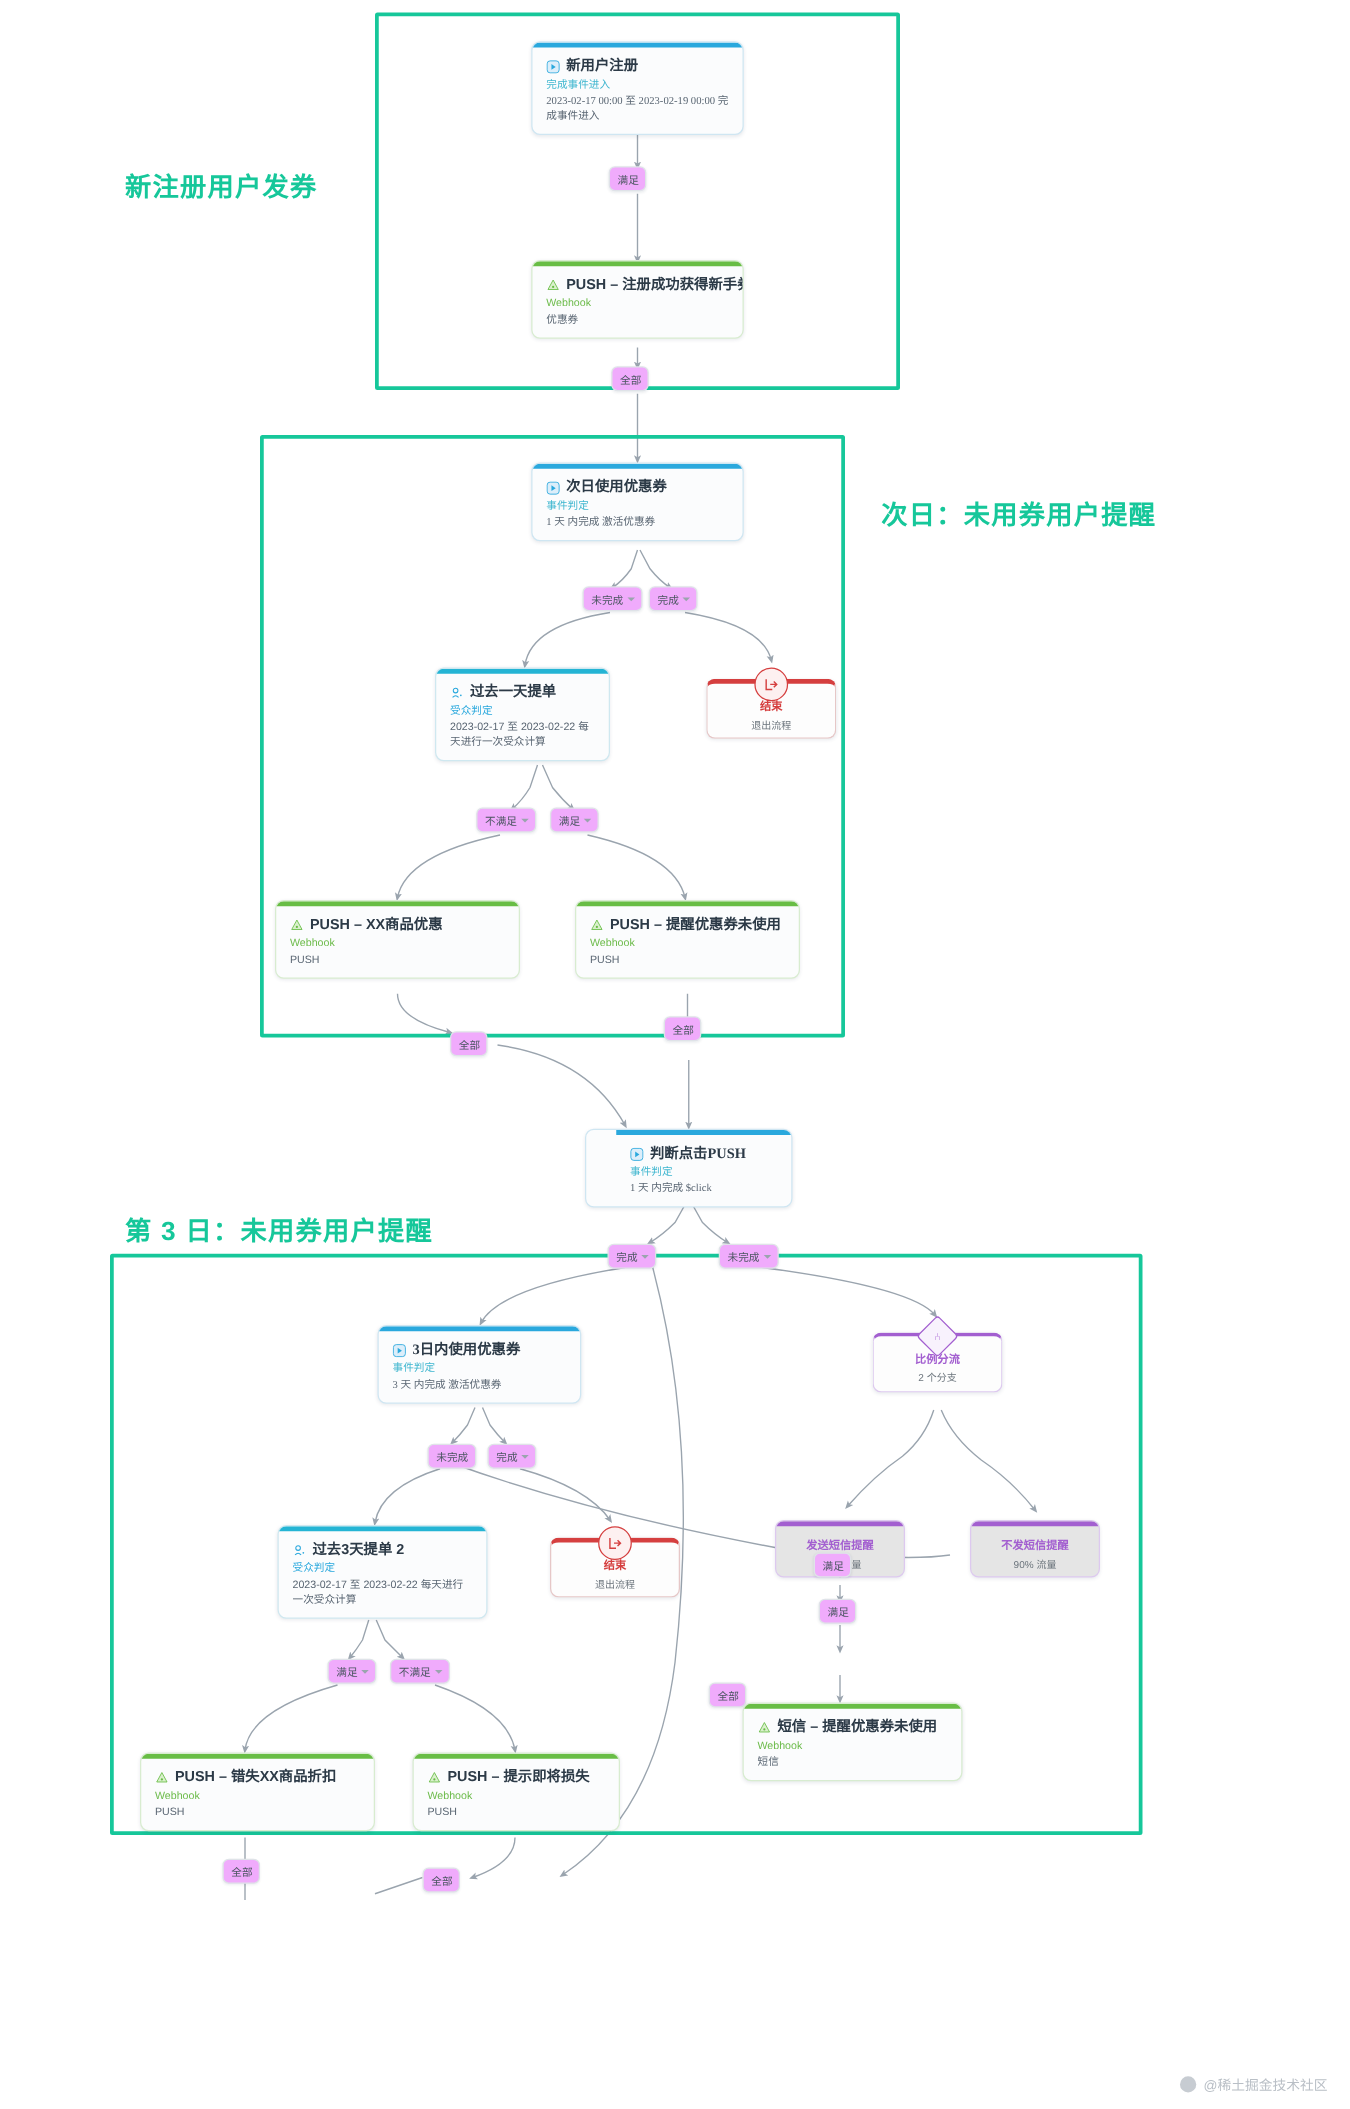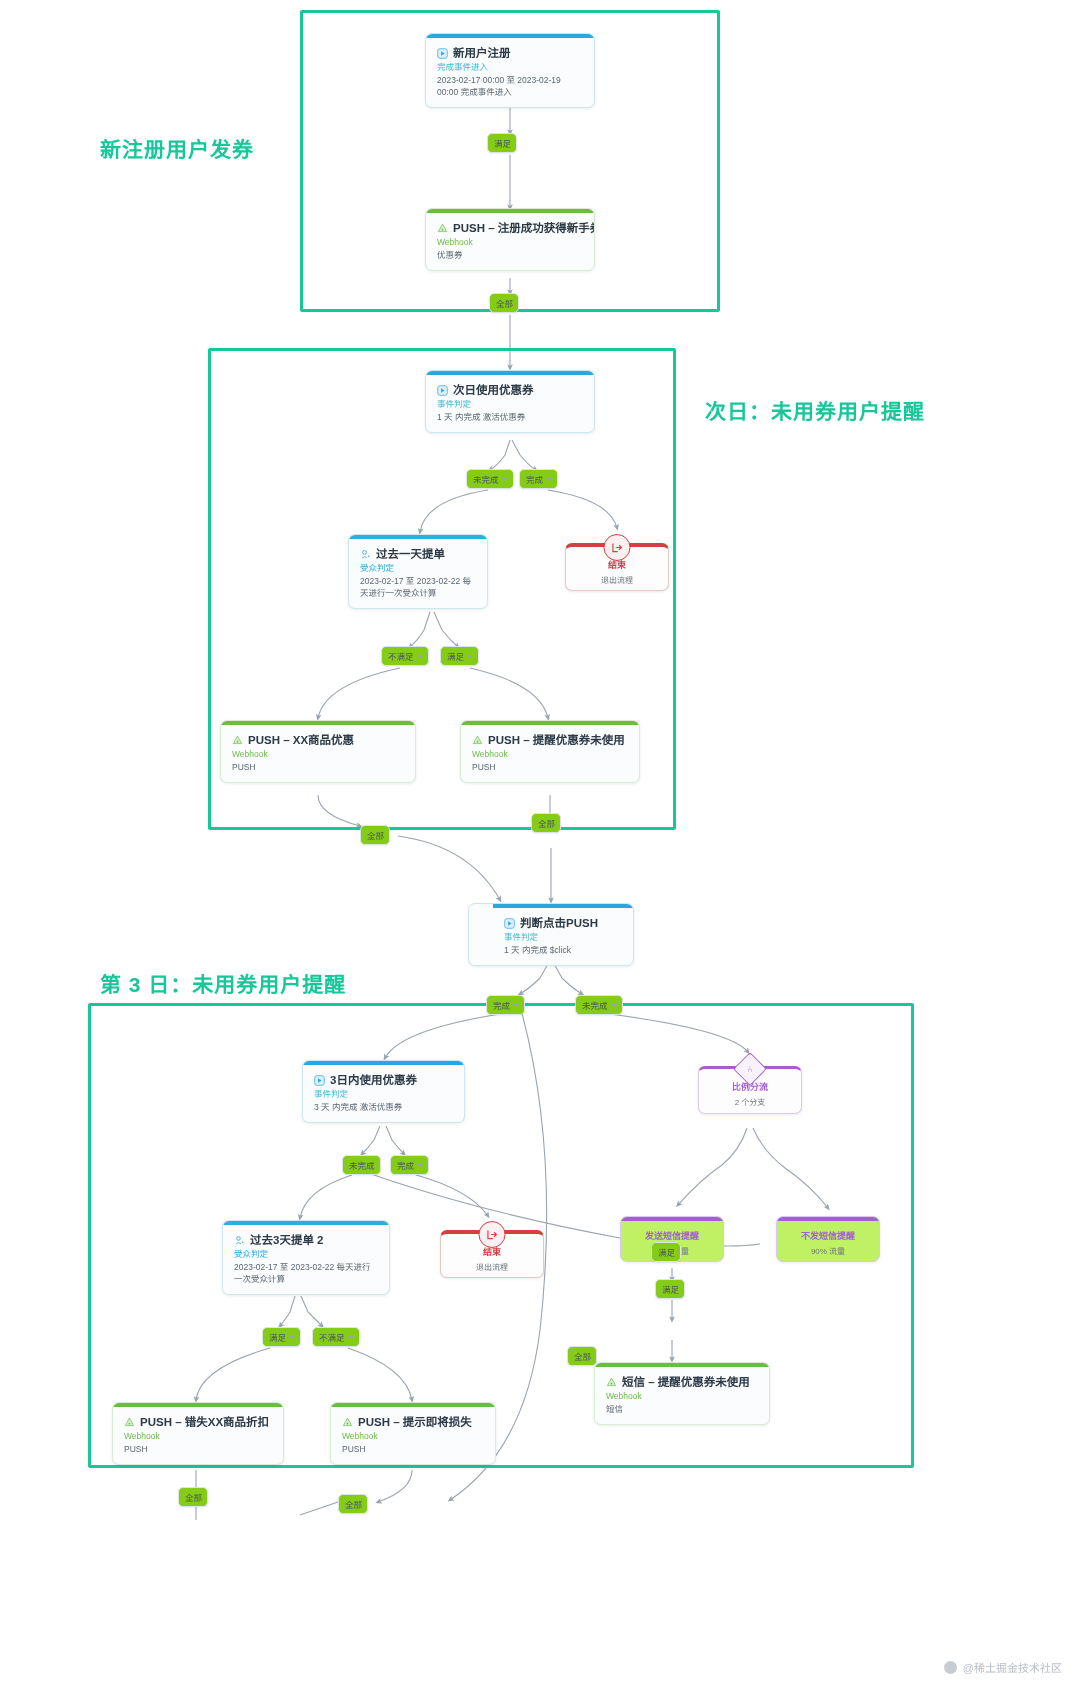--- a/index.html
+++ b/index.html
@@ -38,21 +38,21 @@
   }
   .node .sub{font-size:8.5px;margin-top:1px;line-height:1.45;}
   .node .sub .k{display:block;}
   .node .sub .v{display:block;color:#5a6673;}
 
   .ico{width:11px;height:11px;flex:0 0 11px;display:inline-block;}
 
   
   .n-event .bar{background:#2aa8dd;}
   .n-event .sub .k{color:#3fb6cf;}
-  .n-event{border-color:#cfe6f2;}
+  .n-event{border-color:#cfe6f2;font-family:Liberation Serif, serif;}
 
   .n-push .bar{background:#68bd45;}
   .n-push{border-color:#d8ecd0;}
   .n-push .sub .k{color:#6cbb4a;}
 
   .n-aud .bar{background:#24b4d4;}
   .n-aud{border-color:#cfe8f0;}
   .n-aud .sub .k{color:#2aa8dd;}
 
   
@@ -84,30 +84,30 @@
     width:22px;height:22px;background:#f8f2fd;border:1.5px solid #a35fd0;border-radius:3px;
   }
   .split-dia span{
     position:absolute;inset:0;display:flex;align-items:center;justify-content:center;
     transform:rotate(-45deg);font-size:8px;color:#a35fd0;
   }
 
   
   .pcard{
     position:absolute;box-sizing:border-box;width:104px;height:46px;
-    background:#bef264;border:1px solid #ddc9ef;border-radius:7px;
+    background:#e5e5e5;border:1px solid #ddc9ef;border-radius:7px;
     text-align:center;box-shadow:0 1px 3px rgba(30,50,80,.10);overflow:hidden;
   }
   .pcard .bar{height:4px;background:#a35fd0;display:block;}
   .pcard .lbl{font-size:9px;color:#a35fd0;margin-top:8px;font-weight:bold;}
   .pcard .sub2{font-size:8px;color:#6c757d;margin-top:3px;}
 
   
   .pill{
-    position:absolute;box-sizing:border-box;background:#84cc16;
+    position:absolute;box-sizing:border-box;background:#f0abfc;
     border:1px solid #dfe3e8;border-radius:5px;
     font-size:8.5px;color:#4a5560;padding:3px 5px 3px 6px;
     display:flex;align-items:center;gap:3px;white-space:nowrap;
     box-shadow:0 1px 2px rgba(30,50,80,.08);
   }
   .pill .car{
     width:0;height:0;border-left:3px solid transparent;border-right:3px solid transparent;
     border-top:3.5px solid #9aa4ae;display:inline-block;
   }
 
@@ -491,21 +491,21 @@
 
   <div class="pill" style="left:262px;top:1327px;">
     <span>满足</span>
     <i class="car"></i>
   </div>
   <div class="pill" style="left:312px;top:1327px;">
     <span>不满足</span>
     <i class="car"></i>
   </div>
 
-  <div class="node n-push" style="left:112px;top:1402px;width:172px;">
+  <div class="node n-push" style="left:112px;top:1402px;width:188px;">
     <span class="bar"></span>
     <div class="body">
       <div class="title">
         <svg class="ico" viewBox="0 0 16 16">
           <path d="M8 1.5 L14 12.5 L2 12.5 Z" fill="#d9f0cc" stroke="#68bd45" stroke-width="1"></path>
           <circle cx="8" cy="9.5" r="1.3" fill="#68bd45"></circle>
         </svg>
         <span>PUSH – 错失XX商品折扣</span>
       </div>
       <div class="sub">

